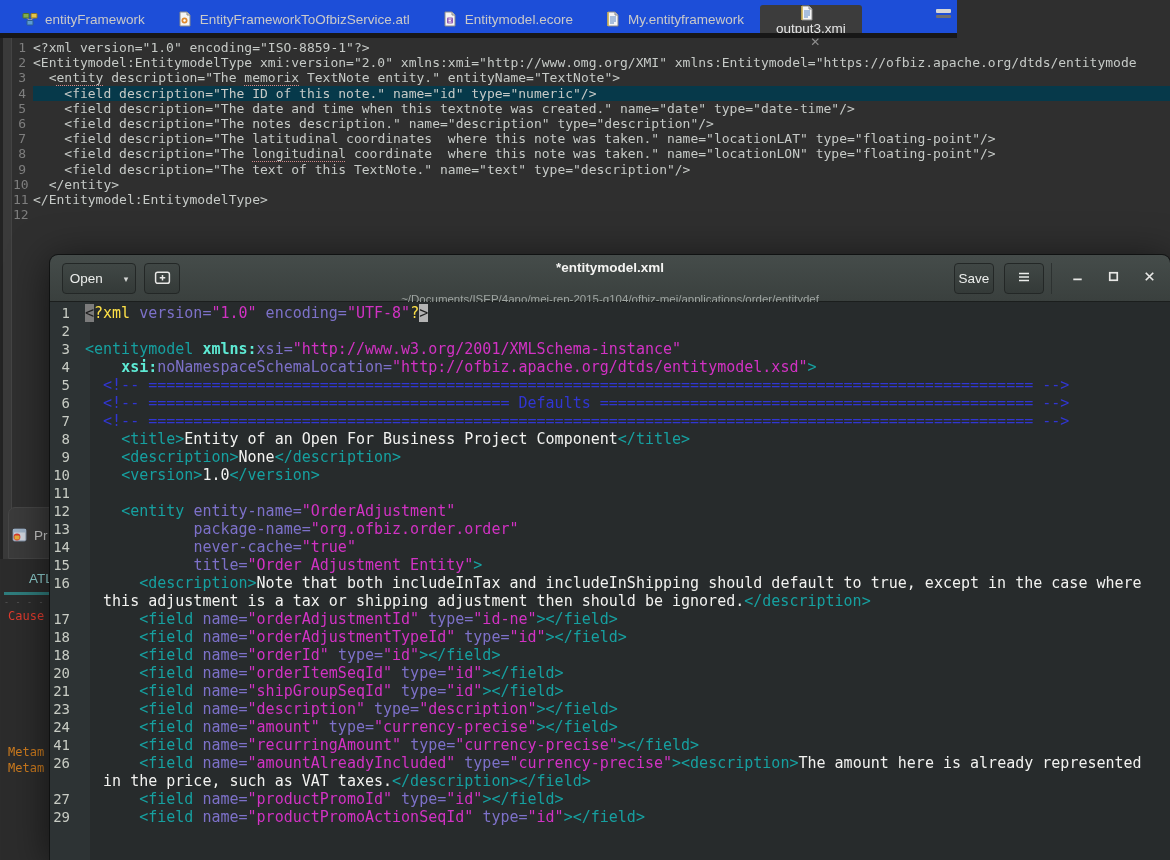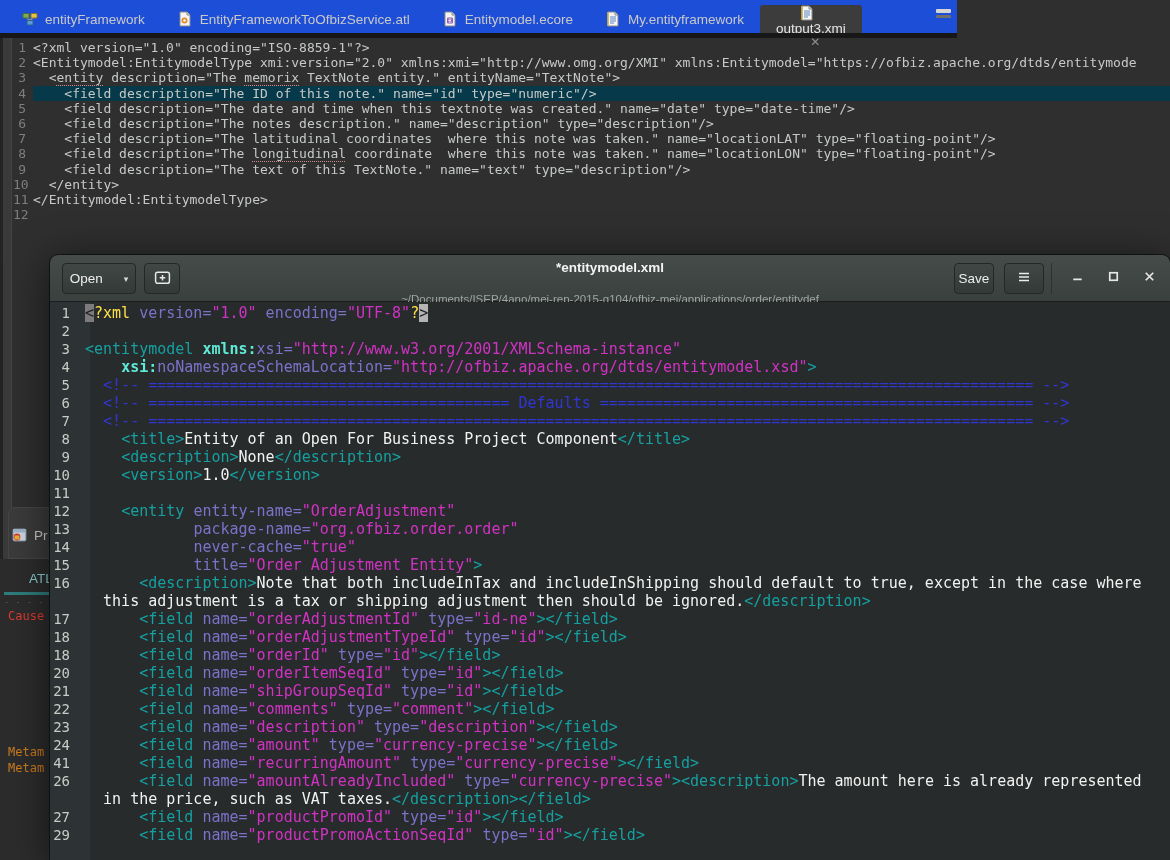--- a/index.html
+++ b/index.html
@@ -260,21 +260,20 @@
           <div class="gd-row"><div class="gd-num">13</div><div class="gd-text"><span>            </span><span class="attr">package-name=</span><span class="val">"org.ofbiz.order.order"</span></div></div>
           <div class="gd-row"><div class="gd-num">14</div><div class="gd-text"><span>            </span><span class="attr">never-cache=</span><span class="val">"true"</span></div></div>
           <div class="gd-row"><div class="gd-num">15</div><div class="gd-text"><span>            </span><span class="attr">title=</span><span class="val">"Order Adjustment Entity"</span><span class="tag">&gt;</span></div></div>
           <div class="gd-row"><div class="gd-num">16</div><div class="gd-text"><span>      </span><span class="tag">&lt;description&gt;</span><span class="txt">Note that both includeInTax and includeInShipping should default to true, except in the case where</span></div></div>
           <div class="gd-row"><div class="gd-num"></div><div class="gd-text"><span>  </span><span class="txt">this adjustment is a tax or shipping adjustment then should be ignored.</span><span class="tag">&lt;/description&gt;</span></div></div>
           <div class="gd-row"><div class="gd-num">17</div><div class="gd-text"><span>      </span><span class="tag">&lt;field</span><span> </span><span class="attr">name=</span><span class="val">"orderAdjustmentId"</span><span> </span><span class="attr">type=</span><span class="val">"id-ne"</span><span class="tag">&gt;&lt;/field&gt;</span></div></div>
           <div class="gd-row"><div class="gd-num">18</div><div class="gd-text"><span>      </span><span class="tag">&lt;field</span><span> </span><span class="attr">name=</span><span class="val">"orderAdjustmentTypeId"</span><span> </span><span class="attr">type=</span><span class="val">"id"</span><span class="tag">&gt;&lt;/field&gt;</span></div></div>
           <div class="gd-row"><div class="gd-num">18</div><div class="gd-text"><span>      </span><span class="tag">&lt;field</span><span> </span><span class="attr">name=</span><span class="val">"orderId"</span><span> </span><span class="attr">type=</span><span class="val">"id"</span><span class="tag">&gt;&lt;/field&gt;</span></div></div>
           <div class="gd-row"><div class="gd-num">20</div><div class="gd-text"><span>      </span><span class="tag">&lt;field</span><span> </span><span class="attr">name=</span><span class="val">"orderItemSeqId"</span><span> </span><span class="attr">type=</span><span class="val">"id"</span><span class="tag">&gt;&lt;/field&gt;</span></div></div>
           <div class="gd-row"><div class="gd-num">21</div><div class="gd-text"><span>      </span><span class="tag">&lt;field</span><span> </span><span class="attr">name=</span><span class="val">"shipGroupSeqId"</span><span> </span><span class="attr">type=</span><span class="val">"id"</span><span class="tag">&gt;&lt;/field&gt;</span></div></div>
-          <div class="gd-row"><div class="gd-num">22</div><div class="gd-text"><span>      </span><span class="tag">&lt;field</span><span> </span><span class="attr">name=</span><span class="val">"comments"</span><span> </span><span class="attr">type=</span><span class="val">"comment"</span><span class="tag">&gt;&lt;/field&gt;</span></div></div>
           <div class="gd-row"><div class="gd-num">23</div><div class="gd-text"><span>      </span><span class="tag">&lt;field</span><span> </span><span class="attr">name=</span><span class="val">"description"</span><span> </span><span class="attr">type=</span><span class="val">"description"</span><span class="tag">&gt;&lt;/field&gt;</span></div></div>
           <div class="gd-row"><div class="gd-num">24</div><div class="gd-text"><span>      </span><span class="tag">&lt;field</span><span> </span><span class="attr">name=</span><span class="val">"amount"</span><span> </span><span class="attr">type=</span><span class="val">"currency-precise"</span><span class="tag">&gt;&lt;/field&gt;</span></div></div>
           <div class="gd-row"><div class="gd-num">41</div><div class="gd-text"><span>      </span><span class="tag">&lt;field</span><span> </span><span class="attr">name=</span><span class="val">"recurringAmount"</span><span> </span><span class="attr">type=</span><span class="val">"currency-precise"</span><span class="tag">&gt;&lt;/field&gt;</span></div></div>
           <div class="gd-row"><div class="gd-num">26</div><div class="gd-text"><span>      </span><span class="tag">&lt;field</span><span> </span><span class="attr">name=</span><span class="val">"amountAlreadyIncluded"</span><span> </span><span class="attr">type=</span><span class="val">"currency-precise"</span><span class="tag">&gt;&lt;description&gt;</span><span class="txt">The amount here is already represented</span></div></div>
           <div class="gd-row"><div class="gd-num"></div><div class="gd-text"><span>  </span><span class="txt">in the price, such as VAT taxes.</span><span class="tag">&lt;/description&gt;&lt;/field&gt;</span></div></div>
           <div class="gd-row"><div class="gd-num">27</div><div class="gd-text"><span>      </span><span class="tag">&lt;field</span><span> </span><span class="attr">name=</span><span class="val">"productPromoId"</span><span> </span><span class="attr">type=</span><span class="val">"id"</span><span class="tag">&gt;&lt;/field&gt;</span></div></div>
           <div class="gd-row"><div class="gd-num">29</div><div class="gd-text"><span>      </span><span class="tag">&lt;field</span><span> </span><span class="attr">name=</span><span class="val">"productPromoActionSeqId"</span><span> </span><span class="attr">type=</span><span class="val">"id"</span><span class="tag">&gt;&lt;/field&gt;</span></div></div>
         </div>
     </div>
   </div>

